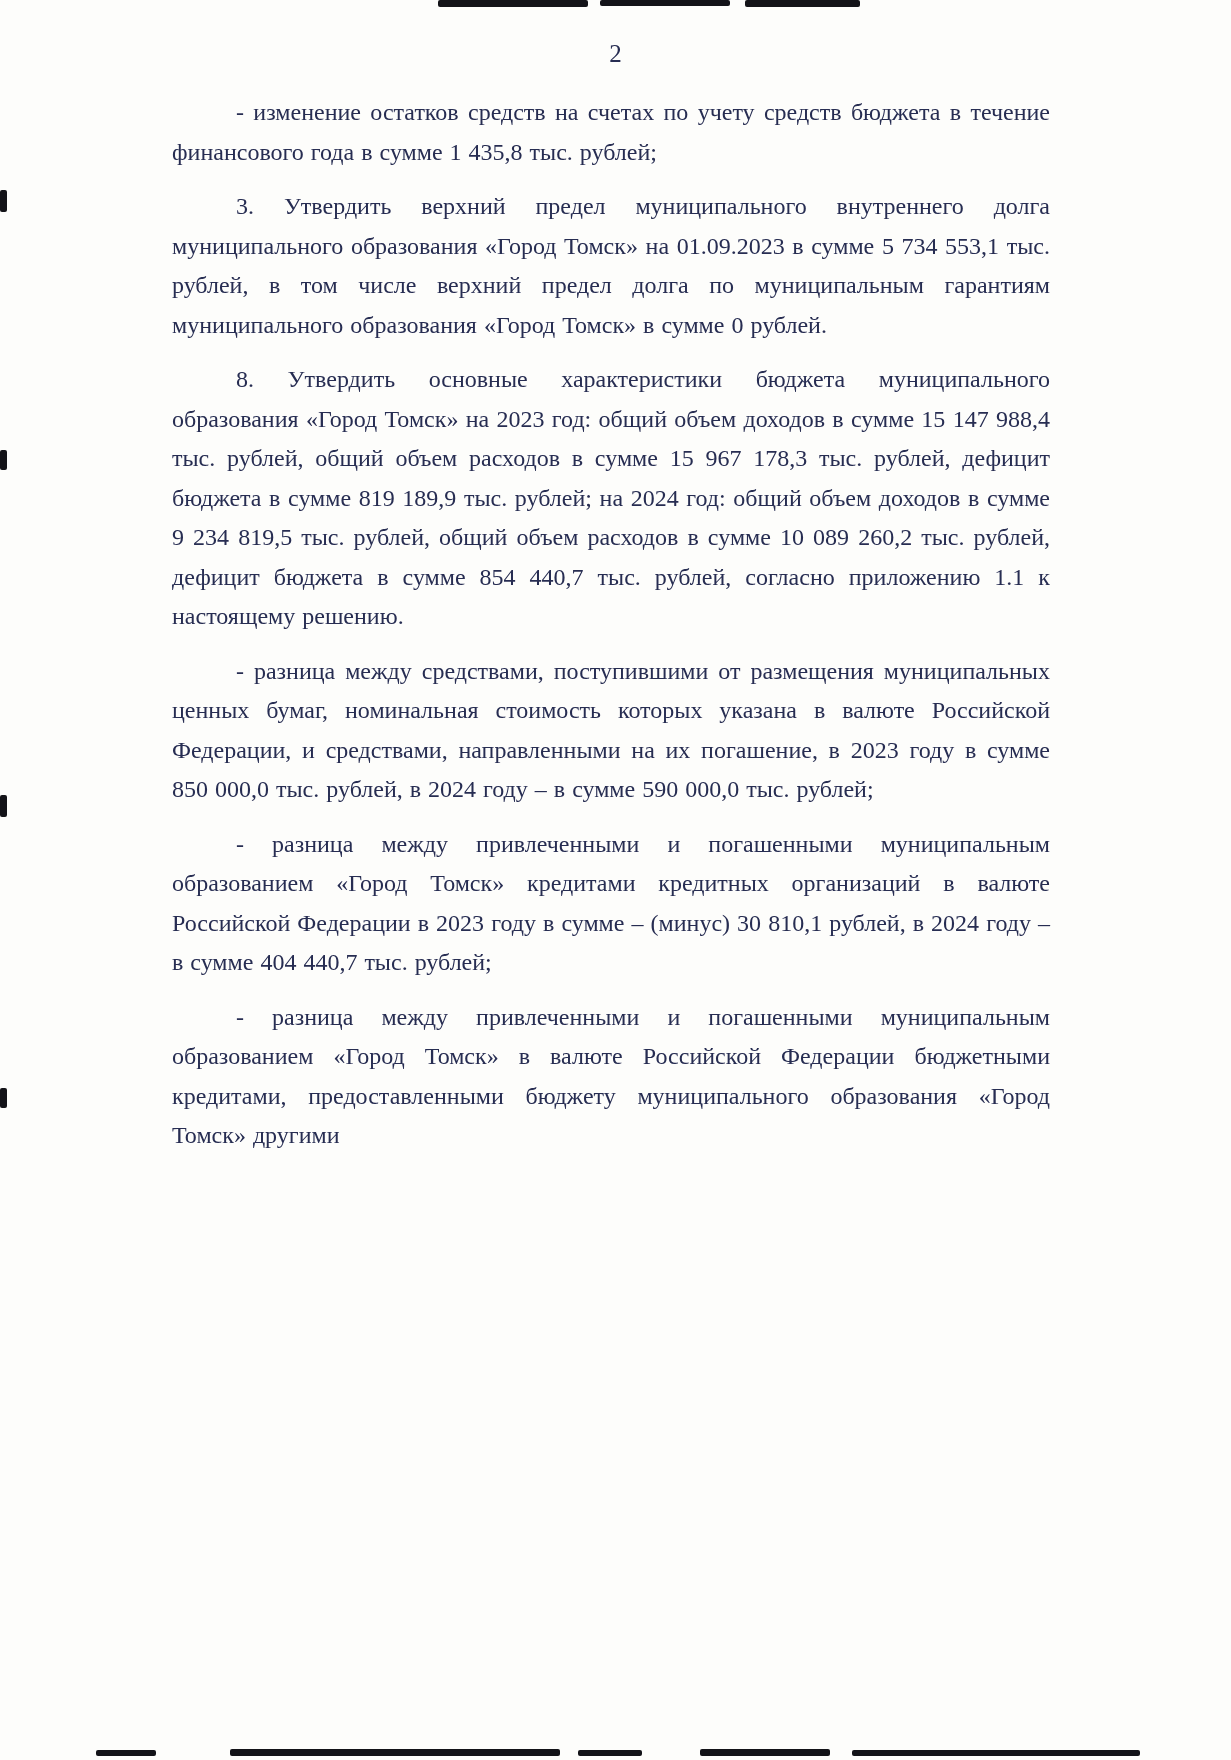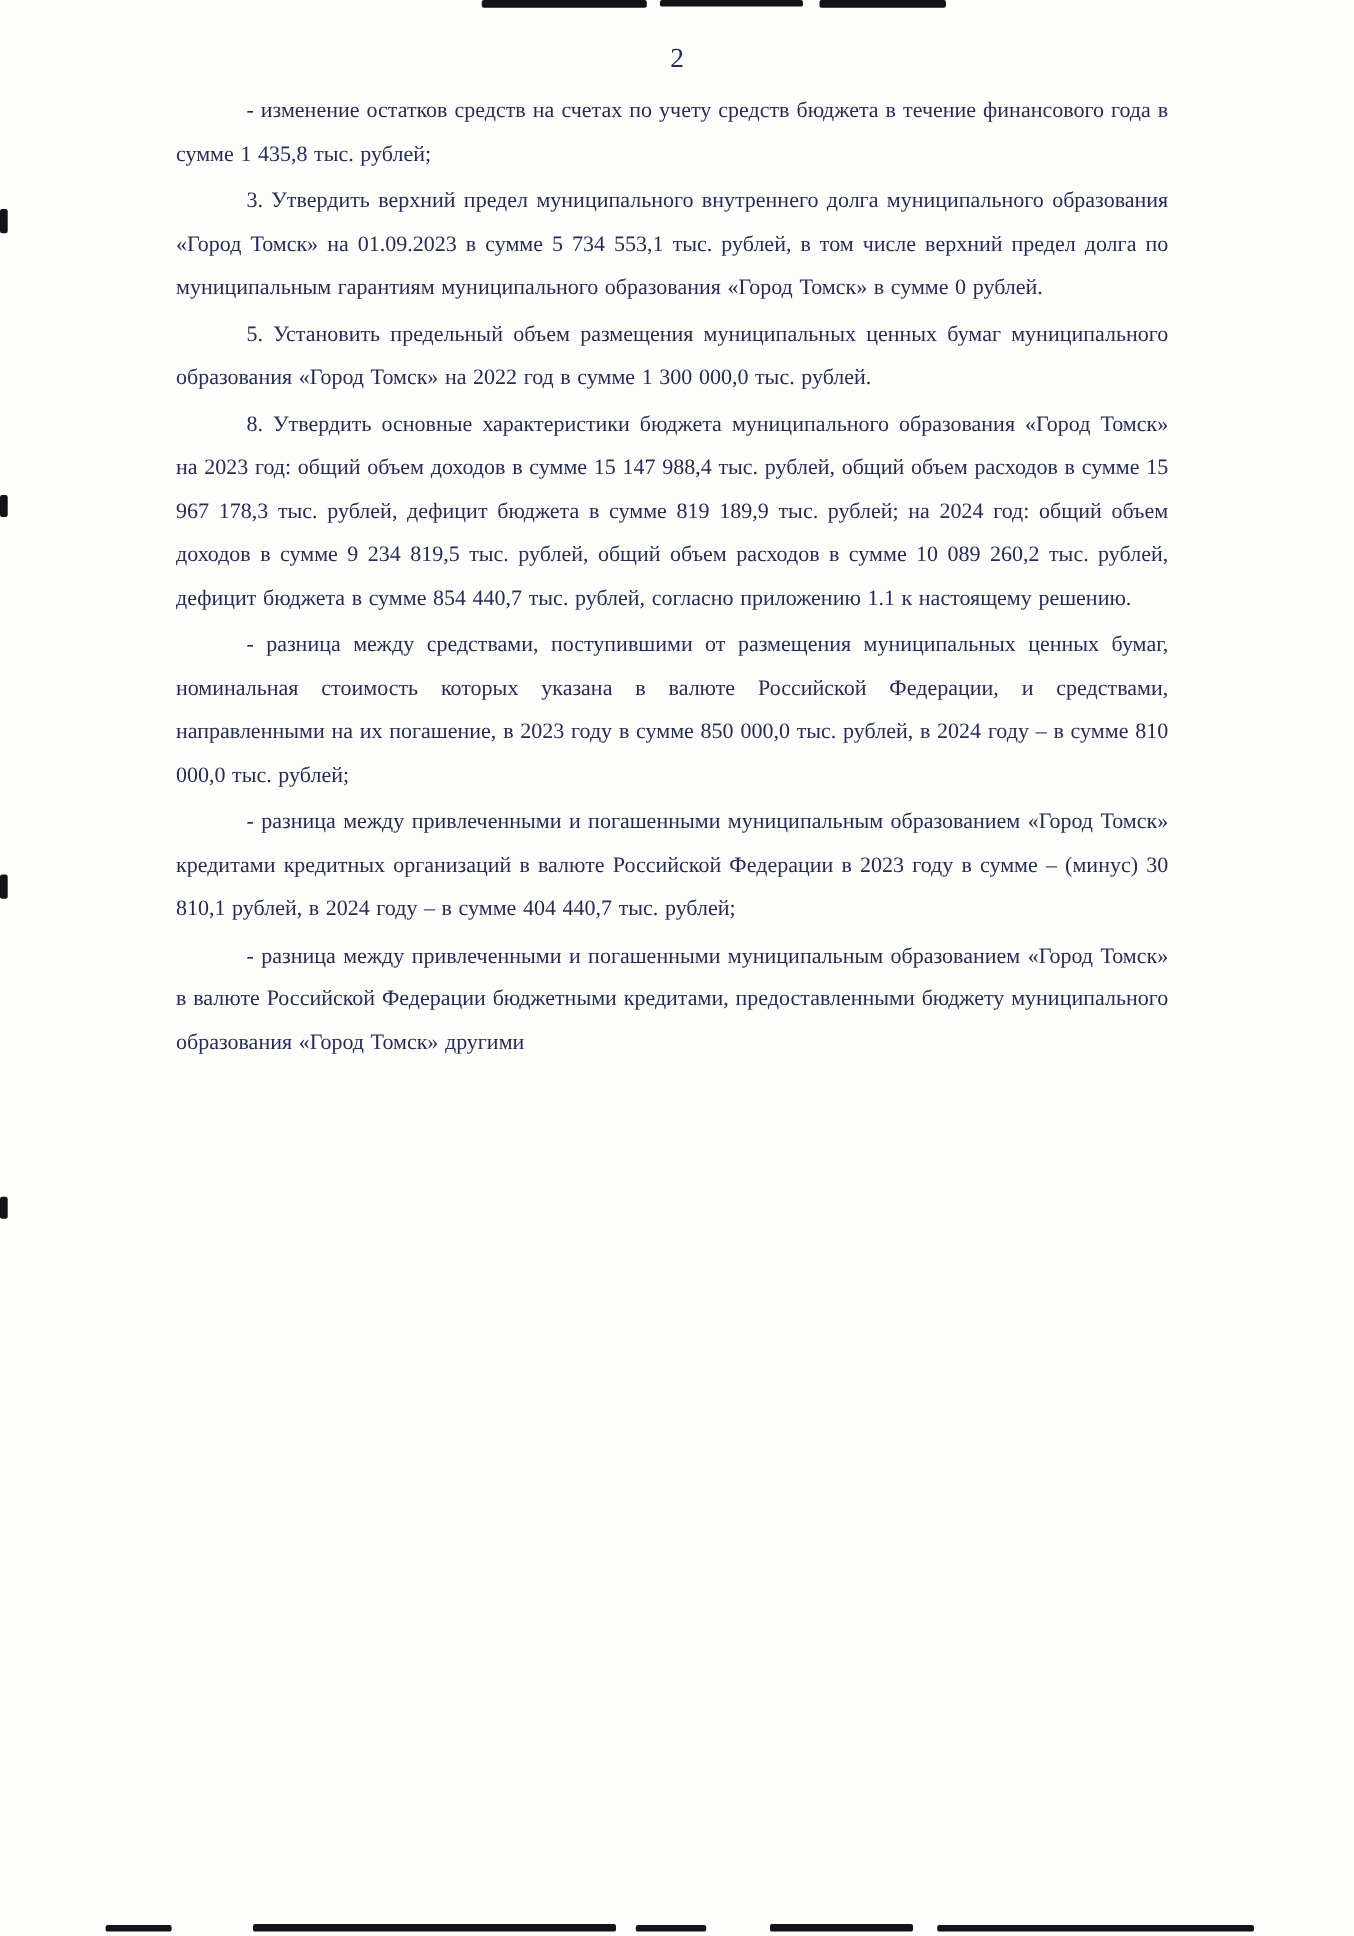--- a/index.html
+++ b/index.html
@@ -26,22 +26,22 @@
     font-size: 25px;
     color: #272d52;
   }
   .content {
     position: absolute;
     left: 157px;
     top: 78px;
     width: 908px;
   }
   .content p {
-    margin: 3px;
-    font-size: 20px;
+    margin: 15px;
+    font-size: 24px;
     line-height: 39.5px;
     text-align: justify;
     text-indent: 64px;
     word-spacing: 1px;
   }
   
   .artifact {
     position: absolute;
     background: #131318;
     filter: blur(0.6px);
@@ -63,23 +63,22 @@
 </head>
 <body>
 
 <div class="page">
 
   <div class="page-number">2</div>
 
   <div class="content">
     <p>- изменение остатков средств на счетах по учету средств бюджета в течение финансового года в сумме 1 435,8 тыс. рублей;</p>
     <p>3. Утвердить верхний предел муниципального внутреннего долга муниципального образования «Город Томск» на 01.09.2023 в сумме 5 734 553,1 тыс. рублей, в том числе верхний предел долга по муниципальным гарантиям муниципального образования «Город Томск» в сумме 0 рублей.</p>
-    <p>5. Установить предельный объем размещения муниципальных ценных бумаг муниципального образования «Город Томск» на 2022 год в сумме 1 300 000,0 тыс. рублей.</p>
     <p>8. Утвердить основные характеристики бюджета муниципального образования «Город Томск» на 2023 год: общий объем доходов в сумме 15 147 988,4 тыс. рублей, общий объем расходов в сумме 15 967 178,3 тыс. рублей, дефицит бюджета в сумме 819 189,9 тыс. рублей; на 2024 год: общий объем доходов в сумме 9 234 819,5 тыс. рублей, общий объем расходов в сумме 10 089 260,2 тыс. рублей,  дефицит бюджета в сумме 854 440,7 тыс. рублей, согласно приложению 1.1 к настоящему решению.</p>
-    <p>- разница между средствами, поступившими от размещения муниципальных ценных бумаг, номинальная стоимость которых указана в валюте Российской Федерации, и средствами, направленными на их погашение, в 2023 году в сумме 850 000,0 тыс. рублей, в 2024 году – в сумме 810 000,0 тыс. рублей;</p>
+    <p>- разница между средствами, поступившими от размещения муниципальных ценных бумаг, номинальная стоимость которых указана в валюте Российской Федерации, и средствами, направленными на их погашение, в 2023 году в сумме 850 000,0 тыс. рублей, в 2024 году – в сумме 590 000,0 тыс. рублей;</p>
     <p>- разница между привлеченными и погашенными муниципальным образованием «Город Томск» кредитами кредитных организаций в валюте Российской Федерации в 2023 году в сумме – (минус) 30 810,1 рублей, в 2024 году – в сумме 404 440,7 тыс. рублей;</p>
     <p>- разница между привлеченными и погашенными муниципальным образованием «Город Томск» в валюте Российской Федерации бюджетными кредитами, предоставленными бюджету муниципального образования «Город Томск» другими</p>
   </div>
 
   <div class="artifact a-top1"></div>
   <div class="artifact a-top2"></div>
   <div class="artifact a-top3"></div>
   <div class="artifact a-left1"></div>
   <div class="artifact a-left2"></div>
   <div class="artifact a-left3"></div>

